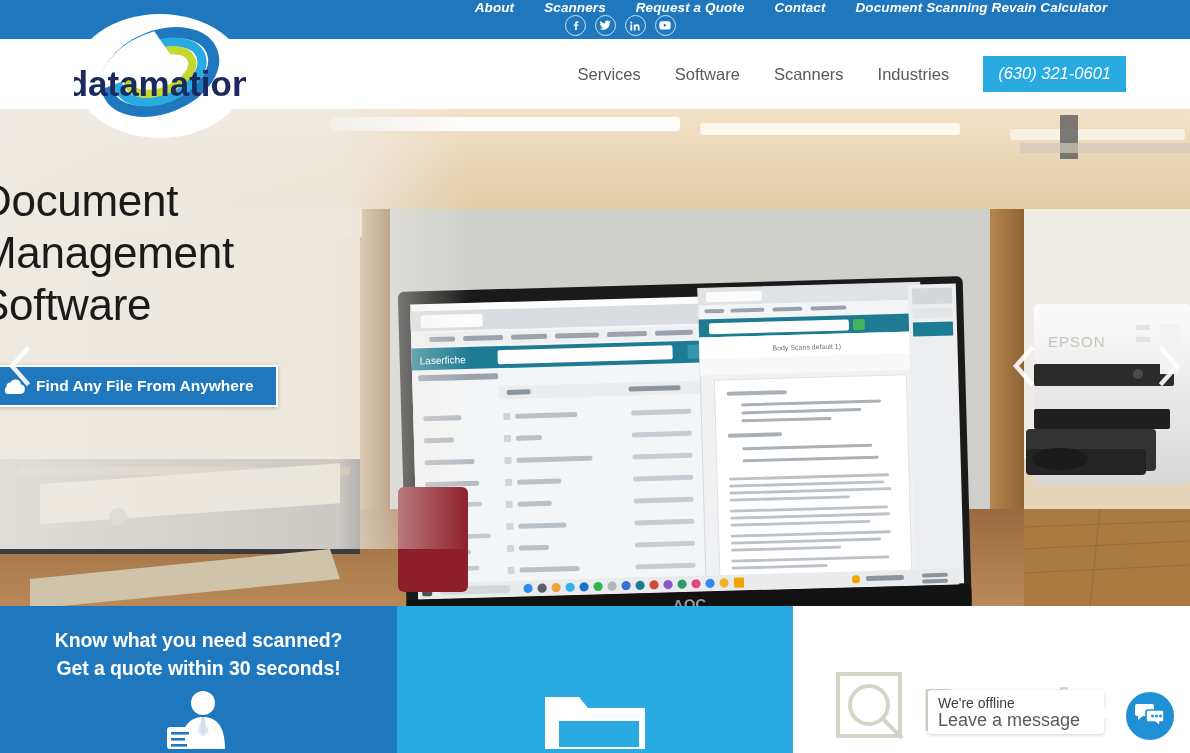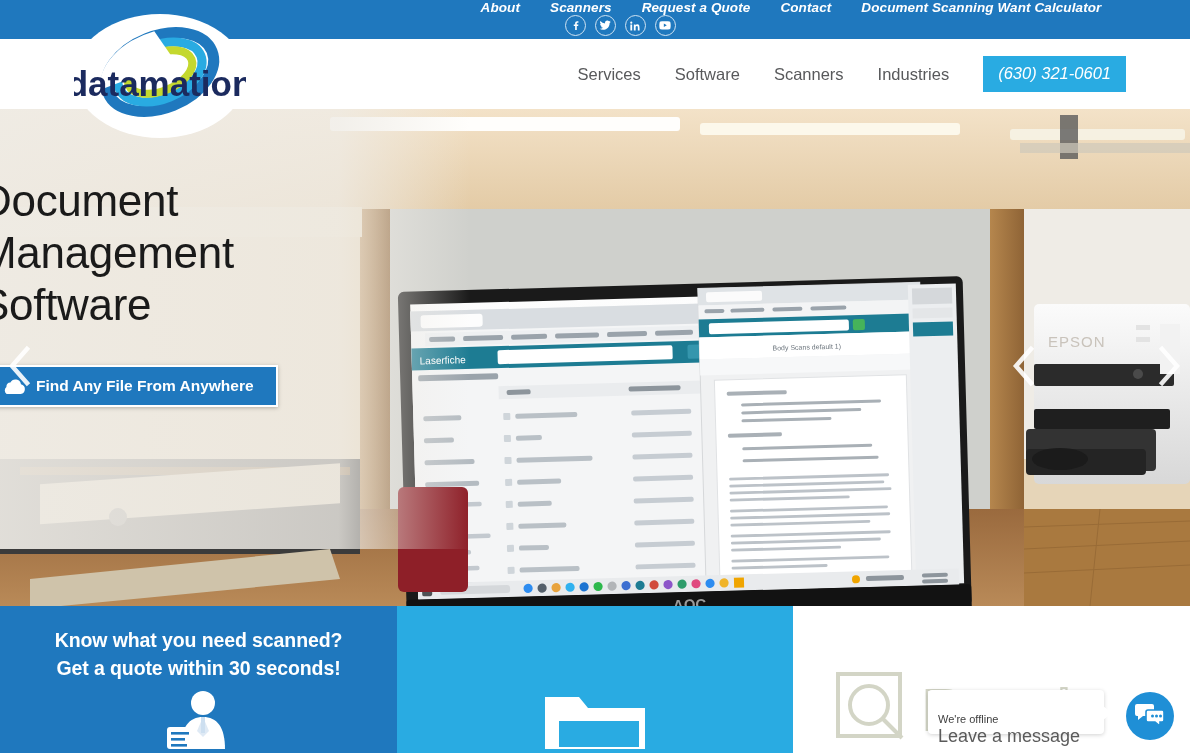--- a/index.html
+++ b/index.html
@@ -117,39 +117,39 @@
     position:absolute; left:928px; top:690px; z-index:12;
     width:176px; height:44px; background:#ffffff;
     border-radius:4px; box-shadow:0 1px 4px rgba(0,0,0,.18);
     padding:5px 10px;
   }
   .chat-bubble:after {
     content:""; position:absolute; right:-8px; top:16px;
     border-top:7px solid transparent; border-bottom:7px solid transparent;
     border-left:9px solid #ffffff;
   }
-  .chat-l1 { font-size:11px; color:#3e3e3e; line-height:17px;margin-top:16px; }
+  .chat-l1 { font-size:14px; color:#3e3e3e; line-height:17px; }
   .chat-l2 { font-size:18px; color:#5a5a5a; line-height:17px; }
   .chat-circle {
     position:absolute; left:1126px; top:692px; z-index:13;
     width:48px; height:48px; border-radius:50%;
     background:#1f8fd6; display:flex; align-items:center; justify-content:center;
     cursor:pointer;
   }
 </style>
 </head>
 <body>
 
 <div class="topbar">
   <nav class="topnav">
     <a href="#">About</a>
     <a href="#">Scanners</a>
     <a href="#">Request a Quote</a>
     <a href="#">Contact</a>
-    <a href="#">Document Scanning Want Calculator</a>
+    <a href="#">Document Scanning Revain Calculator</a>
   </nav>
   <div class="socials">
     <span class="soc">
       <svg width="11" height="11" viewBox="0 0 12 12">
           <path fill="#fff" d="M7.4 11V6.6h1.5l.23-1.72H7.4v-1.1c0-.5.14-.84.86-.84h.92V1.4A12 12 0 0 0 7.84 1.33c-1.33 0-2.24.81-2.24 2.3v1.25H4.07V6.6H5.6V11z"></path>
         </svg>
     </span>
     <span class="soc">
       <svg width="12" height="11" viewBox="0 0 13 11">
           <path fill="#fff" d="M12.8 1.4a5 5 0 0 1-1.4.4 2.5 2.5 0 0 0 1.1-1.4c-.5.3-1 .5-1.6.6A2.5 2.5 0 0 0 6.6 3.3 7 7 0 0 1 1.5.7 2.5 2.5 0 0 0 2.3 4 2.4 2.4 0 0 1 1.2 3.7a2.5 2.5 0 0 0 2 2.5 2.5 2.5 0 0 1-1.1 0 2.5 2.5 0 0 0 2.3 1.7A5 5 0 0 1 .6 9a7 7 0 0 0 3.8 1.1c4.6 0 7.1-3.8 7.1-7.1v-.3c.5-.4.9-.8 1.3-1.3z"></path>

